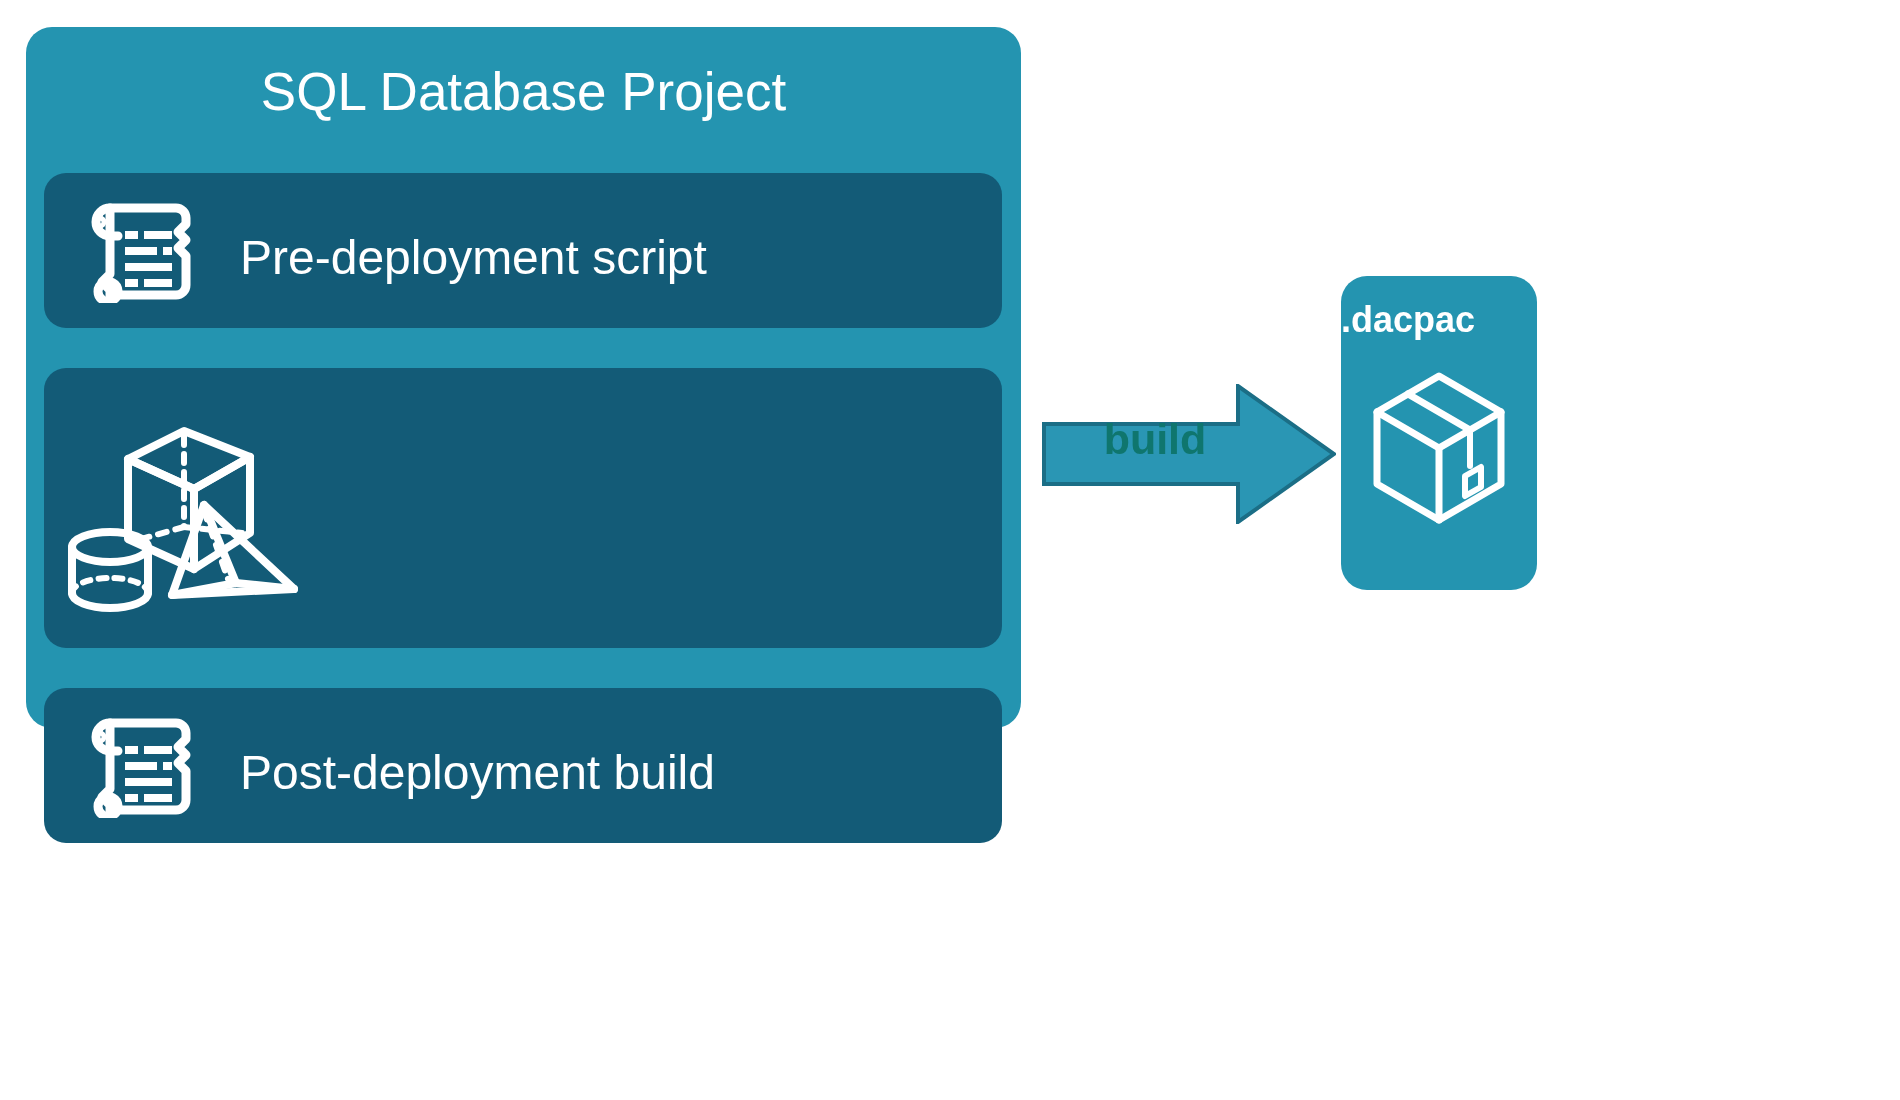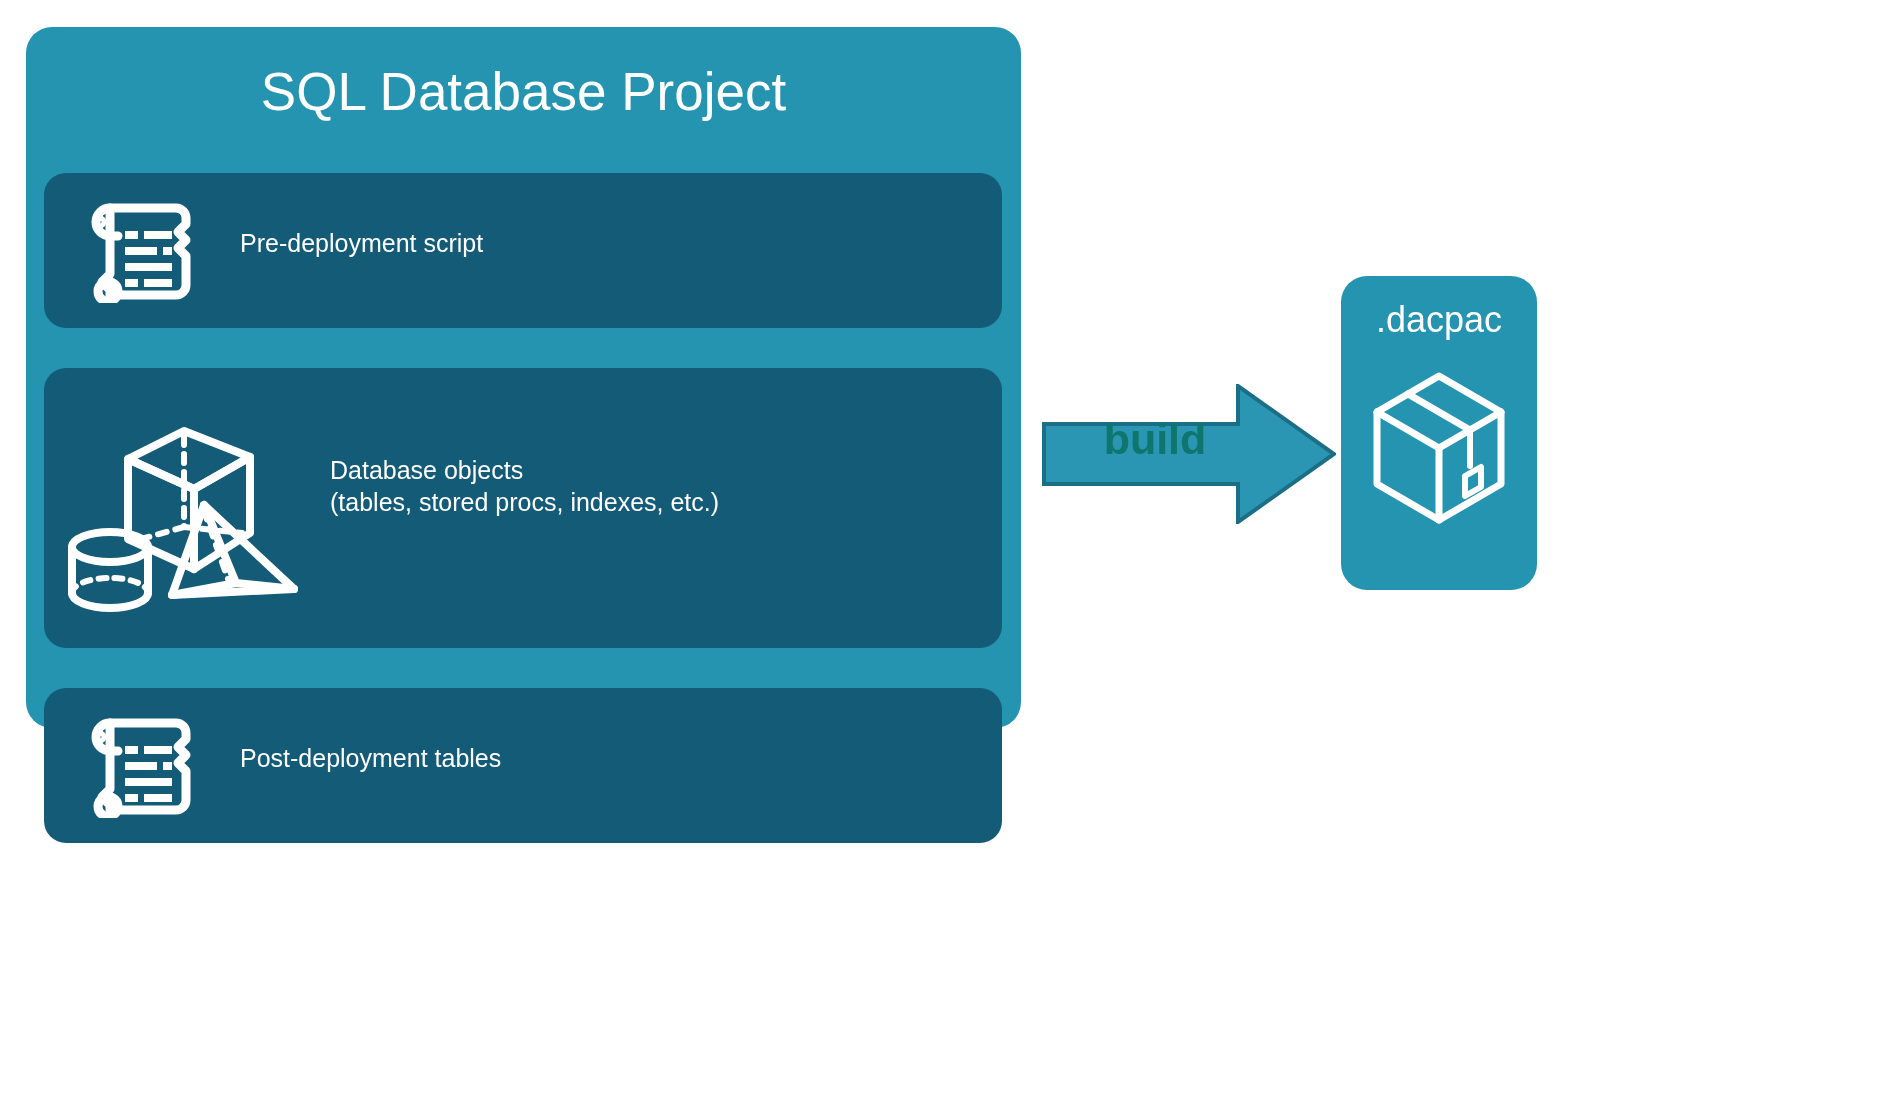--- a/index.html
+++ b/index.html
@@ -49,21 +49,21 @@
     border-radius: 22px;
     box-sizing: border-box;
   }
   #panel-pre  { top: 146px; height: 155px; }
   #panel-objs { top: 341px; height: 280px; }
   #panel-post { top: 661px; height: 155px; }
 
   .panel-label {
     position: absolute;
     color: #ffffff;
-    font-size: 25px;
+    font-size: 48px;
     font-weight: 400;
     line-height: 1.28;
     white-space: pre-line;
   }
   #panel-pre .panel-label  { left: 196px; top: 54px; }
   #panel-post .panel-label { left: 196px; top: 54px; }
   #panel-objs .panel-label { left: 286px; top: 86px; }
 
   .panel-icon {
     position: absolute;
@@ -102,24 +102,23 @@
     height: 314px;
     background: #2494B0;
     border-radius: 26px;
     box-sizing: border-box;
   }
   #dacpac-title {
     position: absolute;
     left: 0;
     top: 26px;
     width: 100%;
-    text-align: center;
     color: #ffffff;
     font-size: 36px;
-    font-weight: normal;
+    font-weight: bold;
     line-height: 1;
   }
   #dacpac-icon {
     position: absolute;
     left: 28px;
     top: 92px;
   }
 </style>
 </head>
 <body>
@@ -181,40 +180,38 @@
       <g stroke="#ffffff" stroke-width="8" stroke-linejoin="round" stroke-linecap="round" fill="none">
         <ellipse cx="58" cy="154" rx="38" ry="15"></ellipse>
         <path d="M20 154 V200"></path>
         <path d="M96 154 V200"></path>
         <path d="M20 200 a38 15 0 0 0 76 0"></path>
       </g>
       <g stroke="#ffffff" stroke-width="6" stroke-linecap="round" fill="none" stroke-dasharray="8 8">
         <path d="M20 200 a38 15 0 0 1 76 0"></path>
       </g>
     </svg>
-    <div class="panel-label">Database objects
-(tables, stored procs, indexes, etc.)</div>
   </div>
 
   <div class="panel" id="panel-post">
     <svg class="panel-icon scroll-icon" width="118" height="105" viewBox="0 0 118 105" fill="none">
       <path d="M30 10 H96 a10 10 0 0 1 10 10 v6 l-8 8 l8 8 l-8 8 l8 8 v29 a10 10 0 0 1 -10 10 H38" stroke="#ffffff" stroke-width="9" stroke-linejoin="round" stroke-linecap="round" fill="none"></path>
       <path d="M30 10 a14 14 0 1 0 0 28 h8" stroke="#ffffff" stroke-width="9" stroke-linejoin="round" stroke-linecap="round" fill="none"></path>
       <circle cx="20" cy="24" r="4" stroke="#ffffff" stroke-width="5" fill="none"></circle>
       <path d="M30 14 V76 l-8 8 l8 8 v8" stroke="#ffffff" stroke-width="9" stroke-linejoin="round" stroke-linecap="round" fill="none"></path>
       <path d="M38 94 a10 10 0 1 1 0 -1" stroke="#ffffff" stroke-width="9" stroke-linejoin="round" stroke-linecap="round" fill="none"></path>
       <rect x="45" y="33" width="13" height="8" fill="#ffffff"></rect>
       <rect x="64" y="33" width="28" height="8" fill="#ffffff"></rect>
       <rect x="45" y="49" width="32" height="8" fill="#ffffff"></rect>
       <rect x="83" y="49" width="9" height="8" fill="#ffffff"></rect>
       <rect x="45" y="65" width="47" height="8" fill="#ffffff"></rect>
       <rect x="45" y="81" width="13" height="8" fill="#ffffff"></rect>
       <rect x="64" y="81" width="28" height="8" fill="#ffffff"></rect>
     </svg>
-    <div class="panel-label">Post-deployment tables</div>
+    <div class="panel-label">Post-deployment build</div>
   </div>
 
 </div>
 
 <svg id="build-arrow" viewBox="0 0 294 140">
   <path d="M2 40 H196 V2 L292 70 L196 138 V100 H2 Z" fill="#2A96B4" stroke="#1B6E86" stroke-width="4" stroke-linejoin="miter"></path>
 </svg>
 <div id="build-label">build</div>
 
 <div id="dacpac-card">

